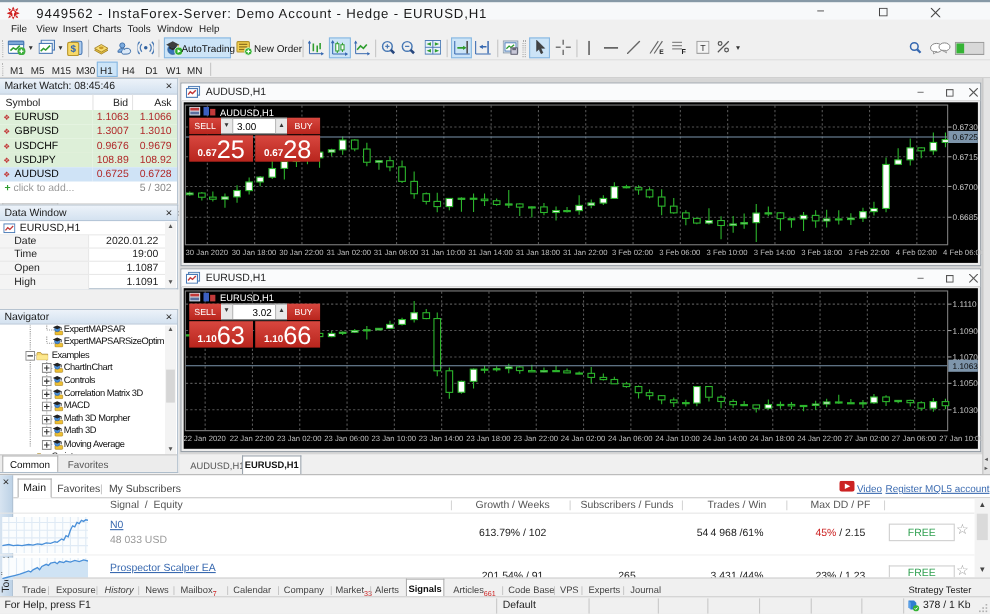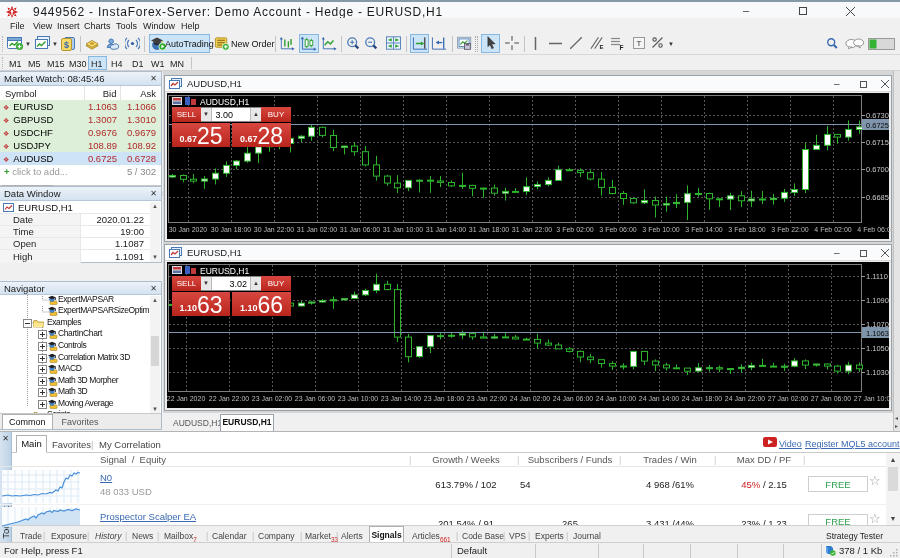--- a/index.html
+++ b/index.html
@@ -987,21 +987,21 @@
 
   <div style="position:absolute;left:0;top:0;width:12px;height:111px;background:linear-gradient(90deg,#d7e4f1,#bdd2e6);border-right:1px solid #a9bdd1;">
     <div style="font-size:8px;color:#333;text-align:center;margin-top:2px;">✕</div>
     <div style="position:absolute;bottom:4px;left:0;width:12px;writing-mode:vertical-rl;transform:rotate(180deg);font-size:9.5px;color:#222;">Toolbox</div>
   </div>
 
   <div style="position:absolute;left:12px;top:1px;width:888px;height:20px;border-bottom:1px solid #c9c9c9;font-size:9.5px;color:#444;">
     <div style="position:absolute;left:4px;top:2px;bottom:-1px;width:31px;background:#fff;border:1px solid #b0b0b0;border-bottom:1px solid #fff;text-align:center;line-height:16px;color:#111;">Main</div>
     <span style="position:absolute;left:40px;top:6px;">Favorites</span>
     <span style="position:absolute;left:79px;top:6px;color:#bbb;">|</span>
-    <span style="position:absolute;left:87px;top:6px;">My Correlation</span>
+    <span style="position:absolute;left:87px;top:6px;">My Subscribers</span>
     <svg style="position:absolute;left:751px;top:4px;" width="14" height="10">
         <rect x="0" y="0" width="14" height="10" rx="2.2" fill="#cc2222"></rect>
         <polygon points="5,2.5 10,5 5,7.5" fill="#fff"></polygon>
       </svg>
     <span style="position:absolute;left:767px;top:6px;color:#3a6ab0;text-decoration:underline;font-size:9px;white-space:nowrap;">Video</span>
     <span style="position:absolute;left:793px;top:6px;color:#3a6ab0;text-decoration:underline;font-size:9px;white-space:nowrap;">Register MQL5 account</span>
   </div>
 
   <div style="position:absolute;left:0px;top:21px;width:886px;height:14px;border-bottom:1px solid #e6e6e6;font-size:9.5px;color:#555;">
     <span style="position:absolute;left:100px;top:1px;">Signal&nbsp; /&nbsp; Equity</span>
@@ -1031,21 +1031,21 @@
         <line x1="76" y1="0" x2="76" y2="33" stroke="#dfeaf5" stroke-width="1"></line>
         <line x1="0" y1="5" x2="78" y2="5" stroke="#dfeaf5" stroke-width="1"></line>
         <line x1="0" y1="12" x2="78" y2="12" stroke="#dfeaf5" stroke-width="1"></line>
         <line x1="0" y1="19" x2="78" y2="19" stroke="#dfeaf5" stroke-width="1"></line>
         <line x1="0" y1="26" x2="78" y2="26" stroke="#dfeaf5" stroke-width="1"></line>
         <polyline points="0,26 6,25 10,26 14,25.5 18,26 24,25 28,25.5 32,24.5 36,25 40,23.5 44,24 48,22.5 50,23 54,20 56,21 58,17 60,18 62,12 64,8 66,9 68,5 70,6 72,3 74,4 76,2.5 78,3" fill="none" stroke="#4a90d9" stroke-width="1.2"></polyline>
       </svg>
     <span style="position:absolute;left:100px;top:5px;color:#3a6ab0;text-decoration:underline;">N0</span>
     <span style="position:absolute;left:100px;top:19px;color:#9a9a9a;">48 033 USD</span>
     <span style="position:absolute;left:416px;top:12px;width:100px;text-align:center;">613.79% / 102</span>
-    <span style="position:absolute;left:520px;top:12px;width:100px;text-align:left;">54</span>
+    <span style="position:absolute;left:544px;top:12px;width:100px;text-align:right;">54</span>
     <span style="position:absolute;left:620px;top:12px;width:100px;text-align:center;">4 968 /61%</span>
     <span style="position:absolute;left:714px;top:12px;width:100px;text-align:center;"><span style="color:#cc2222;">45%</span> / 2.15</span>
     <span style="position:absolute;left:808px;top:9px;width:60px;height:16px;border:1px solid #cfcfcf;color:#2fa050;text-align:center;line-height:15px;">FREE</span>
     <span style="position:absolute;left:869px;top:6px;color:#999;font-size:13px;">☆</span>
   </div>
 
   <div style="position:absolute;left:0px;top:73px;width:886px;height:20px;font-size:9.5px;color:#222;">
     <svg width="78" height="20" style="position:absolute;left:2px;top:2px;background:#fbfdfe;">
         <line x1="6" y1="0" x2="6" y2="20" stroke="#dfeaf5" stroke-width="1"></line>
         <line x1="13" y1="0" x2="13" y2="20" stroke="#dfeaf5" stroke-width="1"></line>

